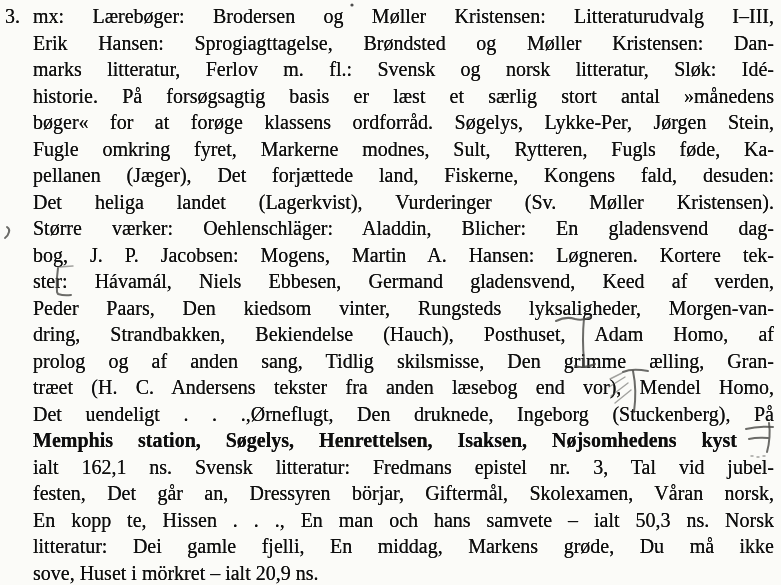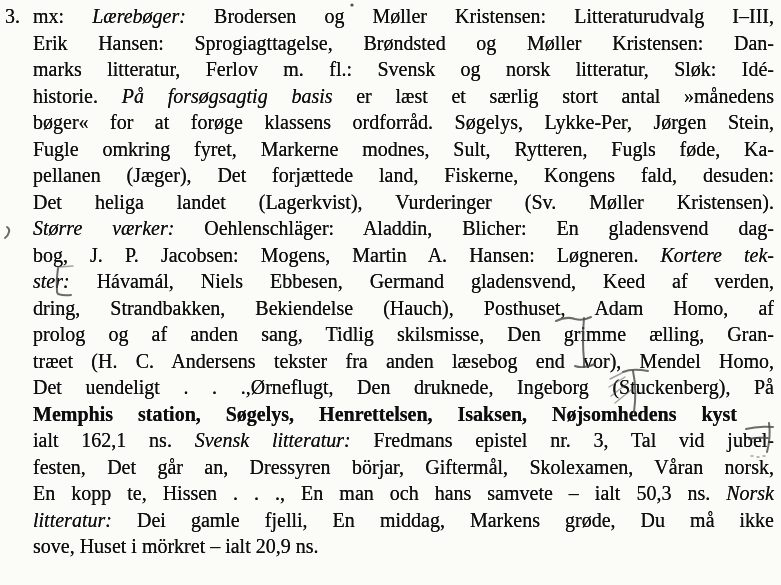--- a/index.html
+++ b/index.html
@@ -33,21 +33,21 @@
     line-height: 26.5px;
     font-size: 20px;
     text-align: justify;
     text-align-last: justify;
     text-shadow: 0 0 0.4px rgba(0,0,0,0.85);
     overflow: visible;
     white-space: normal;
   }
   .line.align-left { text-align-last: left; }
   .line.short-right { padding-right: 37px; font-weight: bold; }
-  .it { font-style: italic; }
+  .it { }
   .overlay {
     position: absolute;
     left: 0; top: 0;
     width: 781px; height: 585px;
     pointer-events: none;
   }
   .pencil {
     fill: none;
     stroke: #474743;
     stroke-width: 2;
@@ -76,20 +76,21 @@
       <div class="line"><span>Erik Hansen: Sprogiagttagelse, Brøndsted og Møller Kristensen: Dan-</span></div>
       <div class="line"><span>marks litteratur, Ferlov m. fl.: Svensk og norsk litteratur, Sløk: Idé-</span></div>
       <div class="line"><span>historie. </span><span class="it">På forsøgsagtig basis</span><span> er læst et særlig stort antal »månedens</span></div>
       <div class="line"><span>bøger« for at forøge klassens ordforråd. Søgelys, Lykke-Per, Jørgen Stein,</span></div>
       <div class="line"><span>Fugle omkring fyret, Markerne modnes, Sult, Rytteren, Fugls føde, Ka-</span></div>
       <div class="line"><span>pellanen (Jæger), Det forjættede land, Fiskerne, Kongens fald, desuden:</span></div>
       <div class="line"><span>Det heliga landet (Lagerkvist), Vurderinger (Sv. Møller Kristensen).</span></div>
       <div class="line"><span class="it">Større værker:</span><span> Oehlenschläger: Aladdin, Blicher: En gladensvend dag-</span></div>
       <div class="line"><span>bog, J. P. Jacobsen: Mogens, Martin A. Hansen: Løgneren. </span><span class="it">Kortere tek-</span></div>
       <div class="line"><span class="it">ster:</span><span> Hávamál, Niels Ebbesen, Germand gladensvend, Keed af verden,</span></div>
+      <div class="line"><span>Peder Paars, Den kiedsom vinter, Rungsteds lyksaligheder, Morgen-van-</span></div>
       <div class="line"><span>dring, Strandbakken, Bekiendelse (Hauch), Posthuset, Adam Homo, af</span></div>
       <div class="line"><span>prolog og af anden sang, Tidlig skilsmisse, Den grimme ælling, Gran-</span></div>
       <div class="line"><span>træet (H. C. Andersens tekster fra anden læsebog end vor), Mendel Homo,</span></div>
       <div class="line"><span>Det uendeligt . . .,Ørneflugt, Den druknede, Ingeborg (Stuckenberg), På</span></div>
       <div class="line short-right"><span>Memphis station, Søgelys, Henrettelsen, Isaksen, Nøjsomhedens kyst</span></div>
       <div class="line"><span>ialt 162,1 ns. </span><span class="it">Svensk litteratur:</span><span> Fredmans epistel nr. 3, Tal vid jubel-</span></div>
       <div class="line"><span>festen, Det går an, Dressyren börjar, Giftermål, Skolexamen, Våran norsk,</span></div>
       <div class="line"><span>En kopp te, Hissen . . ., En man och hans samvete – ialt 50,3 ns. </span><span class="it">Norsk</span></div>
       <div class="line"><span class="it">litteratur:</span><span> Dei gamle fjelli, En middag, Markens grøde, Du må ikke</span></div>
       <div class="line align-left"><span>sove, Huset i mörkret – ialt 20,9 ns.</span></div>

